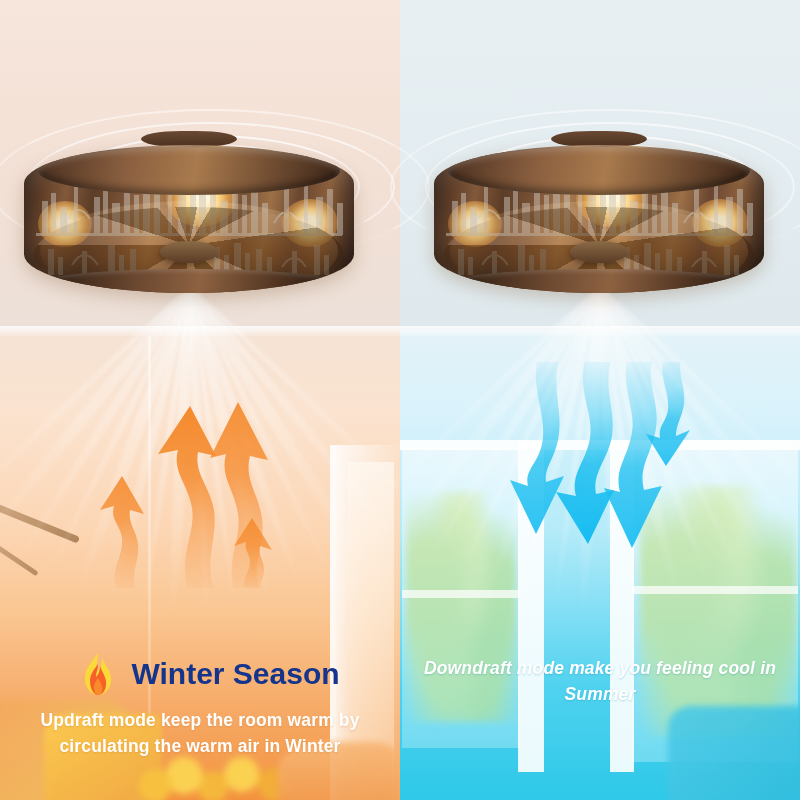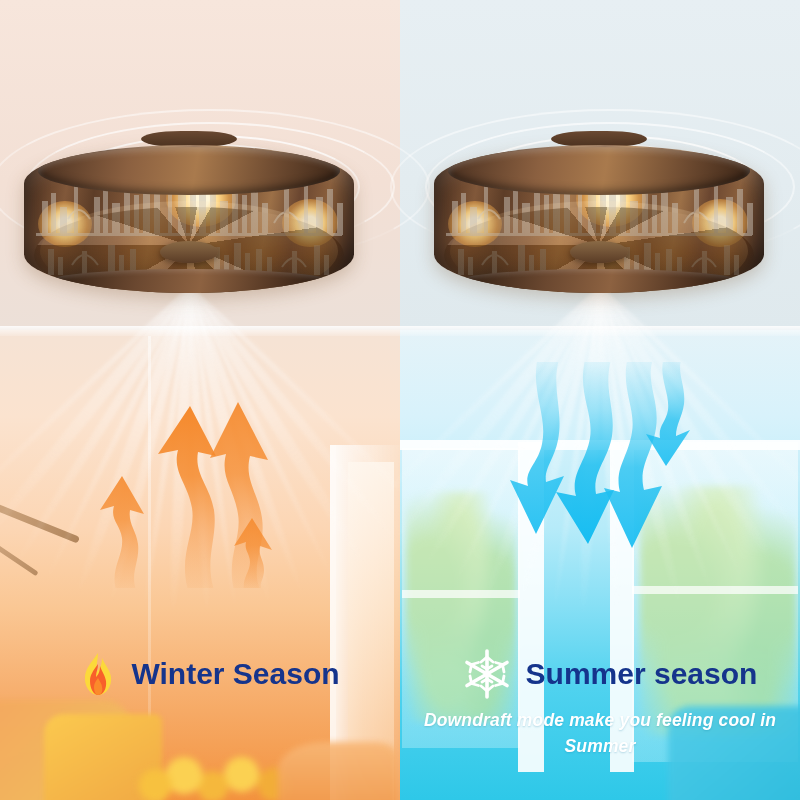--- a/index.html
+++ b/index.html
@@ -463,39 +463,20 @@
       <svg class="season-ico" viewBox="0 0 42 44">
         <path d="M21 1 C 14 11 9 16 8 24 C 7 34 13 43 21 43 C 29 43 35 35 34 25
                  C 33 18 28 13 25 6 C 25 14 22 18 19 20 C 19 13 21 8 21 1 Z" fill="#fcd93a"></path>
         <path d="M21 12 C 16 19 13 23 13 29 C 13 37 17 43 21 43 C 26 43 30 37 29 29
                  C 28 23 25 20 23 14 C 23 20 21 23 19 25 C 19 20 21 17 21 12 Z" fill="#f8602a"></path>
         <path d="M21 26 C 18 30 17 32 17 35 C 17 40 19 43 21 43 C 24 43 26 40 25 35
                  C 25 32 23 30 21 26 Z" fill="#fb8a2a"></path>
       </svg>
       <div class="season-title">Winter Season</div>
     </div>
+    <div class="season-desc">Updraft mode keep the room warm by circulating the warm air in Winter</div>
   </div>
 
   <div class="season season-r">
-    <div class="season-head">
-      <svg class="season-ico snow" viewBox="0 0 54 54">
-        <g stroke="#ffffff" stroke-width="3.6" stroke-linecap="round" fill="none">
-          <line x1="27" y1="4" x2="27" y2="50"></line>
-          <line x1="7" y1="15.5" x2="47" y2="38.5"></line>
-          <line x1="7" y1="38.5" x2="47" y2="15.5"></line>
-        </g>
-        <g stroke="#ffffff" stroke-width="2.8" stroke-linecap="round" fill="none">
-          <path d="M27 10 L21 15 M27 10 L33 15"></path>
-          <path d="M27 44 L21 39 M27 44 L33 39"></path>
-          <path d="M11.5 17.5 L10 25 M11.5 17.5 L18.5 15.5"></path>
-          <path d="M42.5 36.5 L44 29 M42.5 36.5 L35.5 38.5"></path>
-          <path d="M11.5 36.5 L10 29 M11.5 36.5 L18.5 38.5"></path>
-          <path d="M42.5 17.5 L44 25 M42.5 17.5 L35.5 15.5"></path>
-          <path d="M27 22 L22 19 M27 22 L32 19"></path>
-          <path d="M27 32 L22 35 M27 32 L32 35"></path>
-        </g>
-      </svg>
-      <div class="season-title">Summer season</div>
-    </div>
     <div class="season-desc">Downdraft mode make you feeling cool in Summer</div>
   </div>
 
 </div>
 
 </body></html>

